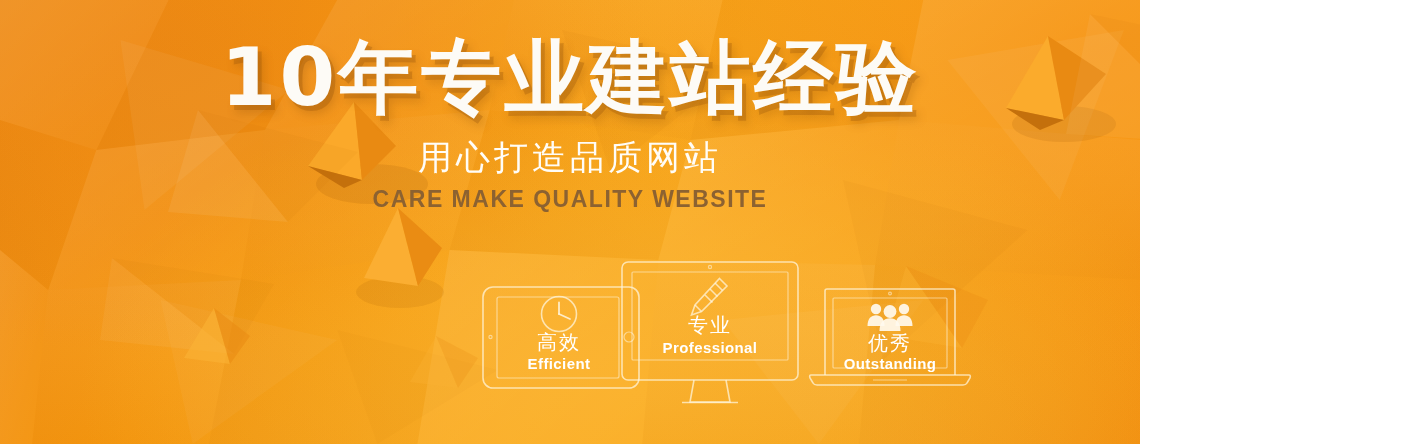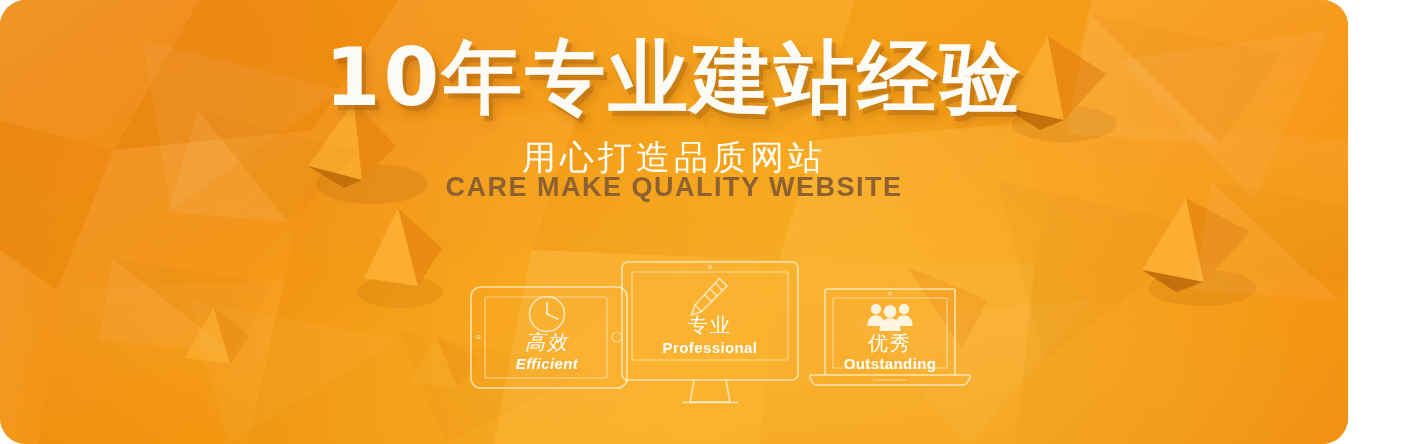--- a/index.html
+++ b/index.html
@@ -4,26 +4,25 @@
 <style>
   html, body {
     margin: 0;
     padding: 0;
     background: #ffffff;
   }
   * { box-sizing: border-box; }
 
   .banner {
     position: relative;
-    width: 1348px;
+    width: 1140px;
     height: 444px;
     overflow: hidden;
     font-family: "Liberation Sans", "DejaVu Sans", sans-serif;
     background: #f79d17;
-    border-radius: 26px;
   }
 
   
   .bg-base {
     position: absolute;
     inset: 0;
     background:
       radial-gradient(ellipse 900px 520px at 56% 88%, #fbb12a 0%, rgba(251,177,42,0) 62%),
       radial-gradient(ellipse 780px 480px at 12% 8%,  #ef8a14 0%, rgba(239,138,20,0) 66%),
       radial-gradient(ellipse 820px 520px at 96% 10%, #f79513 0%, rgba(247,149,19,0) 66%),
@@ -70,21 +69,22 @@
     font-size: 34px;
     line-height: 1;
     font-weight: 400;
     color: #fffdf8;
     letter-spacing: 4px;
     font-family: "DejaVu Sans", "Liberation Sans", sans-serif;
     white-space: nowrap;
   }
 
   .subtitle-en {
-    font-size: 27px;
+    margin-top: 14px;
+    font-size: 23px;
     line-height: 1;
     font-weight: 700;
     color: #8c6231;
     letter-spacing: 1.5px;
     white-space: nowrap;
   }
 
   
   .devices {
     position: absolute;
@@ -268,21 +268,21 @@
   </div>
 
   <div class="content">
     <div class="headline">10年专业建站经验</div>
     <div class="subtitle-cn">用心打造品质网站</div>
     <div class="subtitle-en">CARE MAKE QUALITY WEBSITE</div>
   </div>
 
   <div class="devices">
 
-    <div class="device" style="left:469px; top:35px;font-style:italic;">
+    <div class="device" style="left:481px; top:35px;">
       <svg width="160" height="105" viewBox="0 0 160 105">
         <rect class="stroke-soft" x="2" y="2" width="156" height="101" rx="10" ry="10"></rect>
         <rect class="stroke-soft-thin" x="16" y="12" width="122" height="81" rx="2" ry="2"></rect>
         <circle class="stroke-soft-thin" cx="9.5" cy="52" r="1.6"></circle>
         <circle class="stroke-soft-thin" cx="148" cy="52" r="5"></circle>
 
         <g transform="translate(57,8)">
           <circle class="stroke-soft" cx="21" cy="21" r="17.5" stroke-width="1.8"></circle>
           <line x1="21" y1="21" x2="21" y2="9.5" stroke="rgba(255,246,225,0.85)" stroke-width="1.8" stroke-linecap="round"></line>
           <line x1="21" y1="21" x2="32" y2="26" stroke="rgba(255,246,225,0.85)" stroke-width="1.8" stroke-linecap="round"></line>

